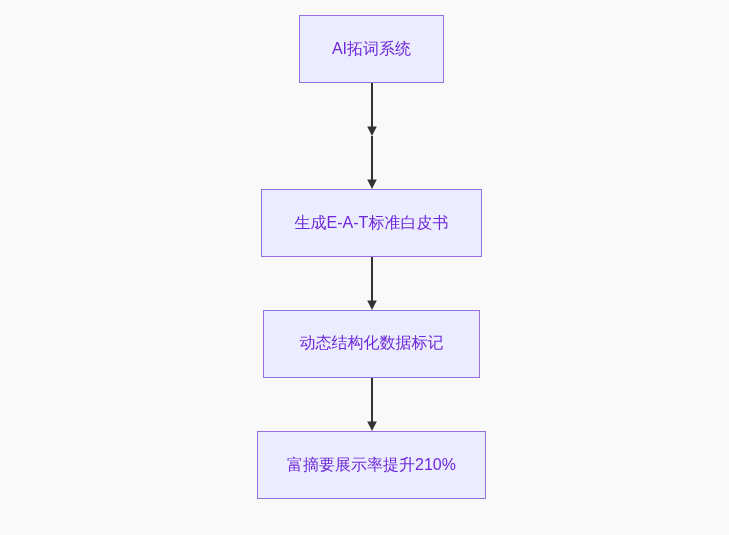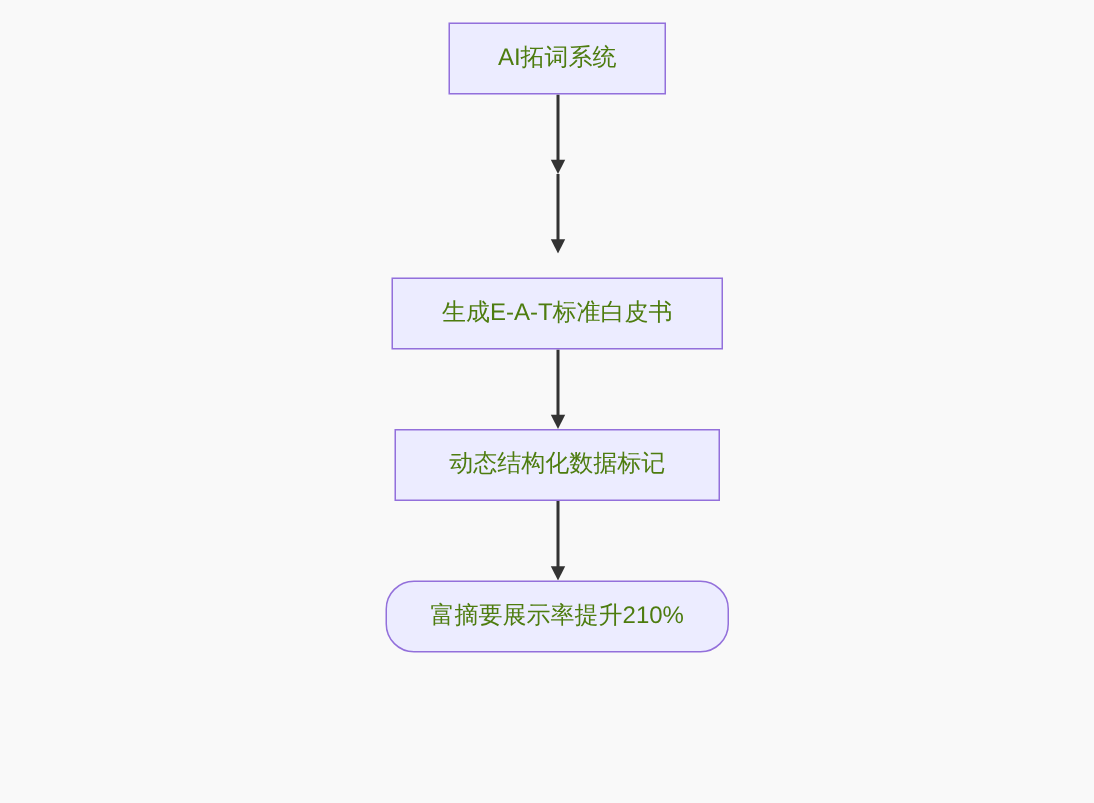--- a/index.html
+++ b/index.html
@@ -18,36 +18,36 @@
     position: relative;
     left: 7px;
     width: 100%;
     padding-top: 15px;
     display: flex;
     flex-direction: column;
     align-items: center;
   }
   .node {
     box-sizing: border-box;
-    height: 48px;
+    height: 68px;
     background: #ECECFF;
     border: 1px solid #9370DB;
     display: flex;
     align-items: center;
     justify-content: center;
-    color: #4d7c0f;
+    color: #6d28d9;
     font-size: 16px;
     line-height: 1;
     white-space: nowrap;
   }
   .node-1 { width: 145px; }
   .node-2 { width: 191px; }
-  .node-3 { width: 221px; margin-top: 16px; }
+  .node-3 { width: 221px; }
   .node-4 { width: 217px; font-family: Liberation Mono, monospace; }
-  .node-5 { width: 229px; border-radius: 19px; }
+  .node-5 { width: 229px; }
   .edge {
     display: block;
     width: 14px;
     height: 53px;
     flex: 0 0 auto;
   }
 </style>
 </head>
 <body>
 

